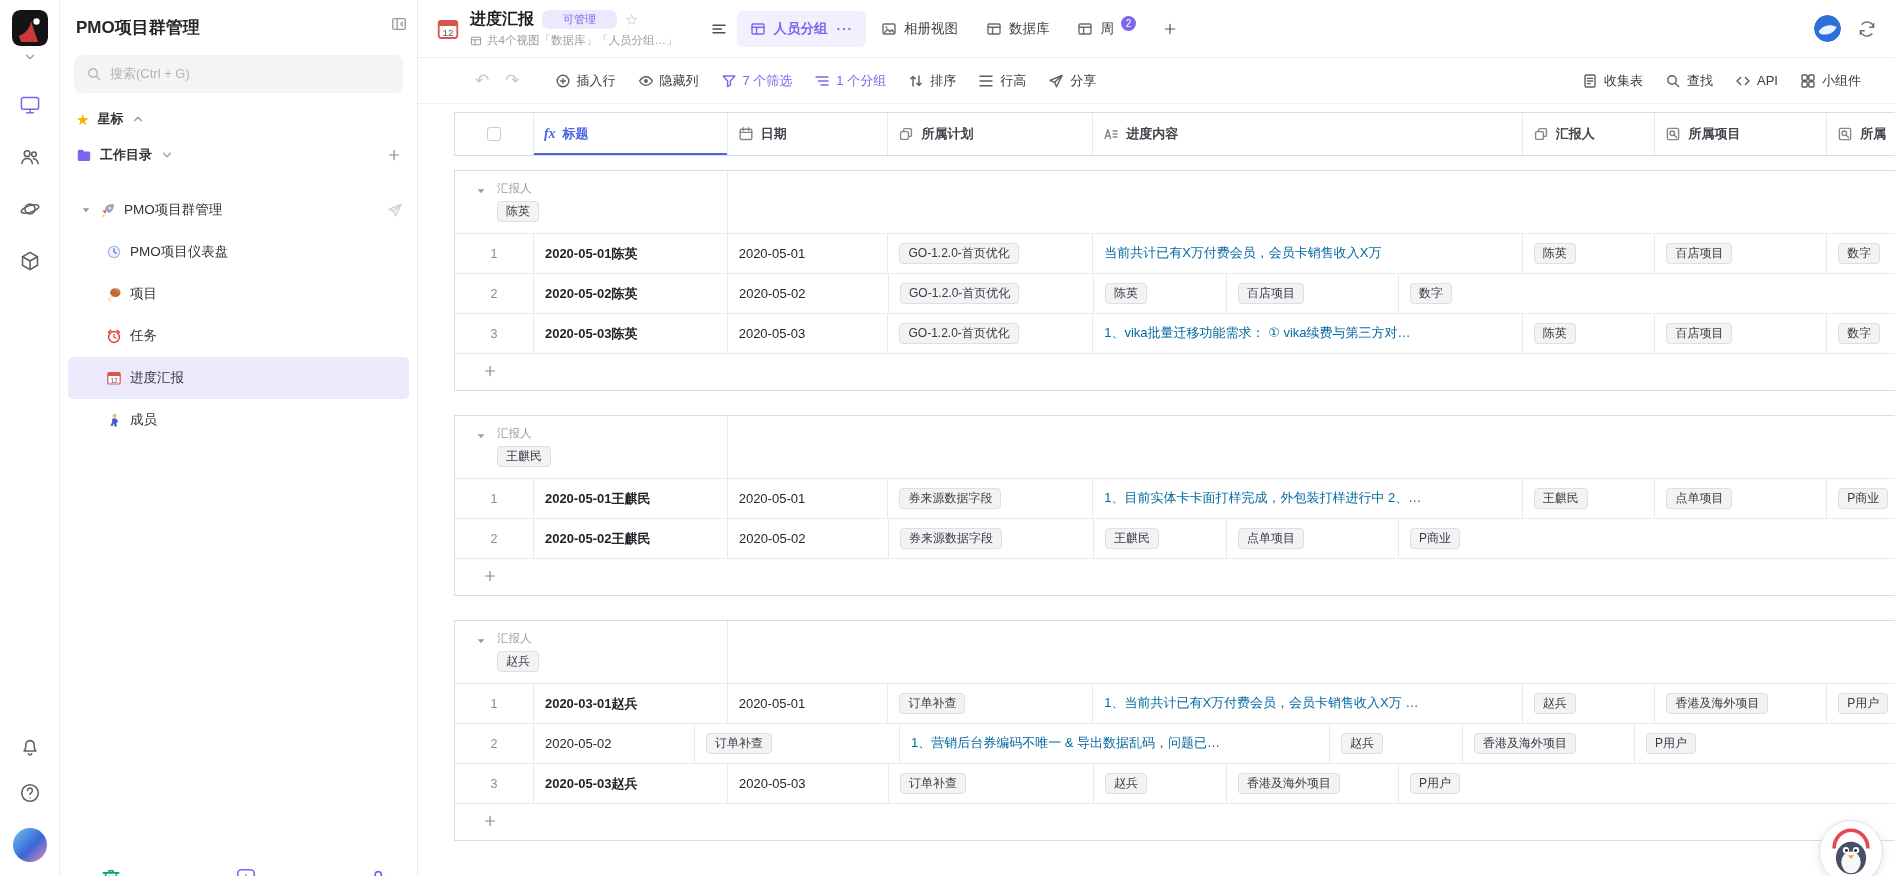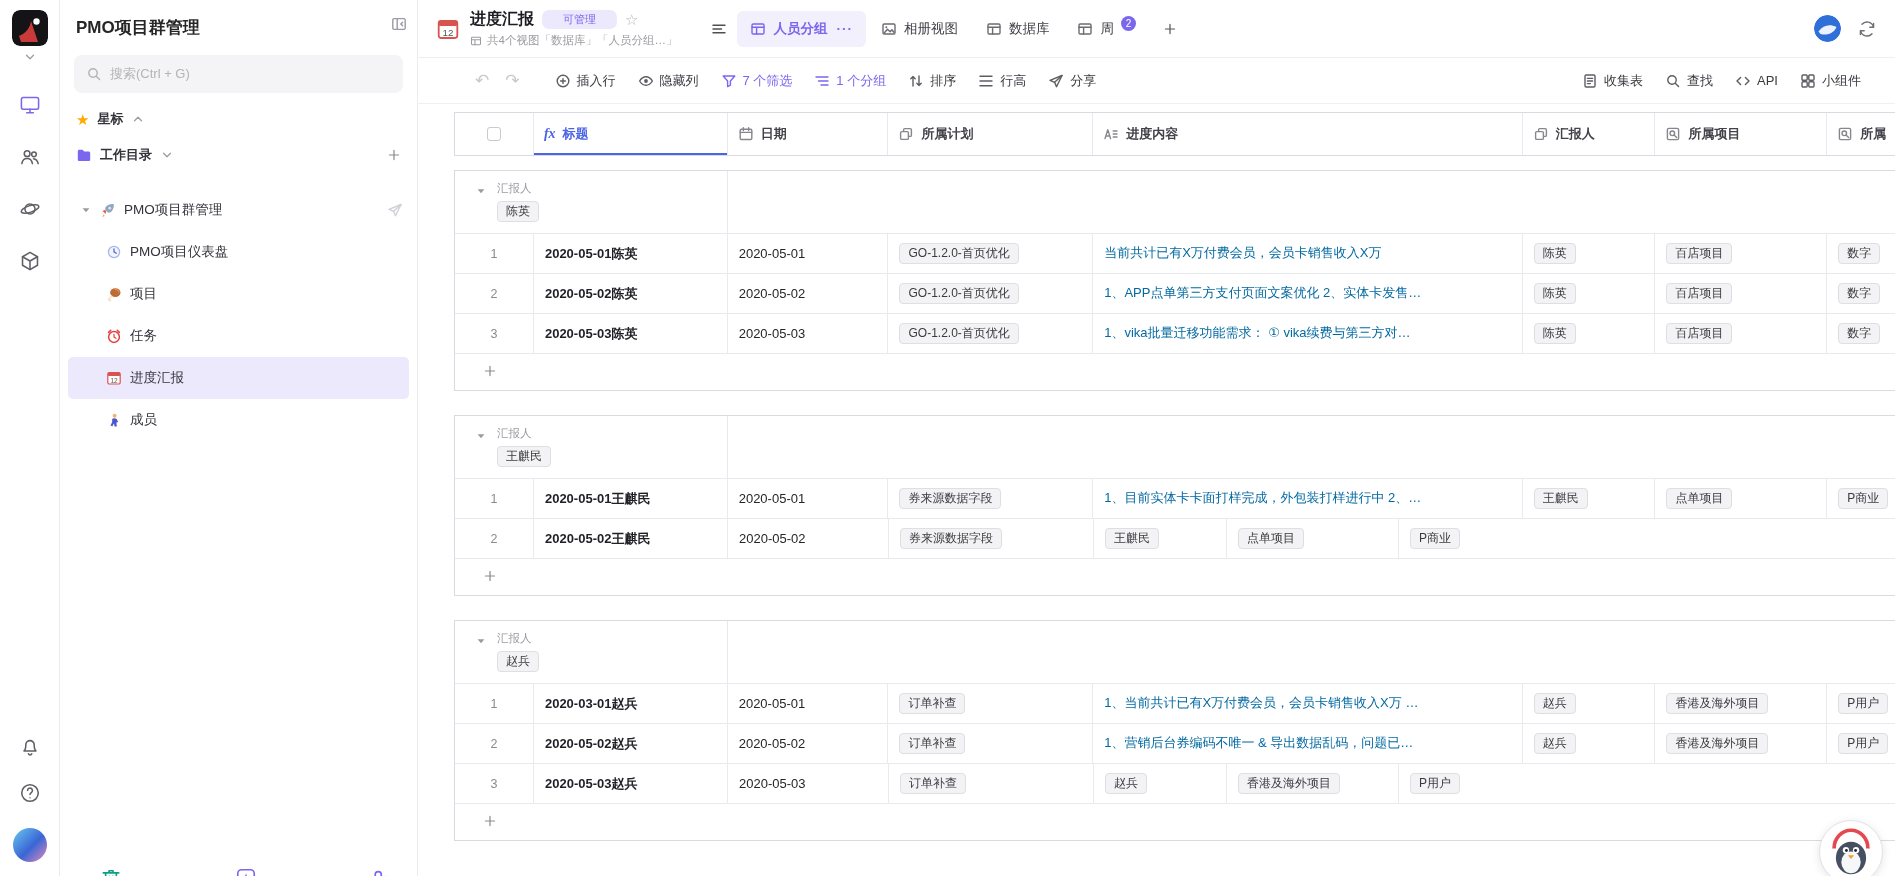--- a/index.html
+++ b/index.html
@@ -611,21 +611,20 @@
                 <span class="chip">数字</span>
               </div>
             </div>
             <div class="grow">
               <div class="gcell num" style="width: 79px;">2</div>
               <div class="gcell title" style="width: 194px;">2020-05-02陈英</div>
               <div class="gcell date" style="width: 161px;">2020-05-02</div>
               <div class="gcell chipcell" style="width: 205px;">
                 <span class="chip">GO-1.2.0-首页优化</span>
               </div>
-              <div class="gcell content" style="width: 430px;">1、APP点单第三方支付页面文案优化 2、实体卡发售…</div>
               <div class="gcell chipcell" style="width: 133px;">
                 <span class="chip">陈英</span>
               </div>
               <div class="gcell chipcell" style="width: 172px;">
                 <span class="chip">百店项目</span>
               </div>
               <div class="gcell chipcell" style="width: 200px;">
                 <span class="chip">数字</span>
               </div>
             </div>
@@ -731,21 +730,20 @@
               </div>
               <div class="gcell chipcell" style="width: 172px;">
                 <span class="chip">香港及海外项目</span>
               </div>
               <div class="gcell chipcell" style="width: 200px;">
                 <span class="chip">P用户</span>
               </div>
             </div>
             <div class="grow">
               <div class="gcell num" style="width: 79px;">2</div>
-              <div class="gcell title" style="width: 194px;">2020-05-02赵兵</div>
               <div class="gcell date" style="width: 161px;">2020-05-02</div>
               <div class="gcell chipcell" style="width: 205px;">
                 <span class="chip">订单补查</span>
               </div>
               <div class="gcell content" style="width: 430px;">1、营销后台券编码不唯一 &amp; 导出数据乱码，问题已…</div>
               <div class="gcell chipcell" style="width: 133px;">
                 <span class="chip">赵兵</span>
               </div>
               <div class="gcell chipcell" style="width: 172px;">
                 <span class="chip">香港及海外项目</span>

